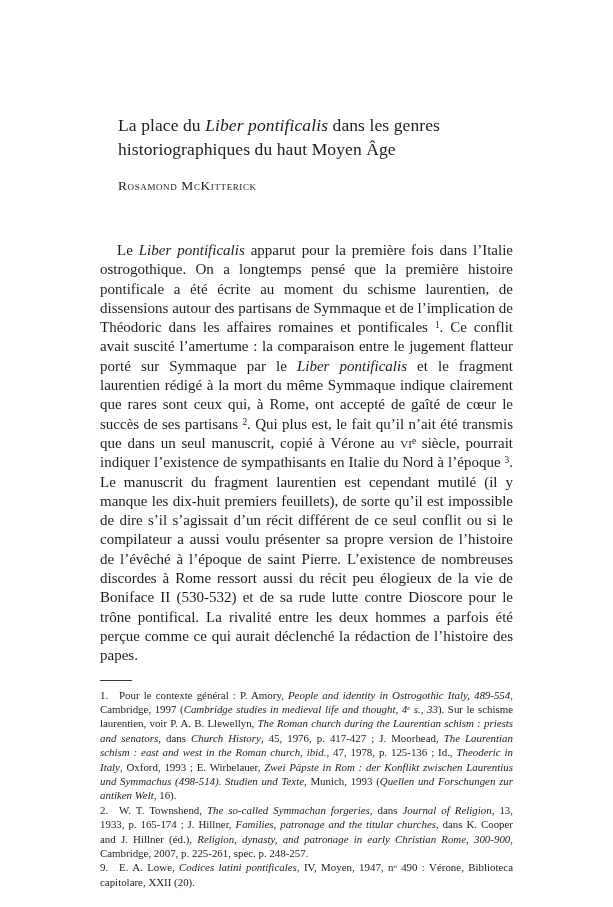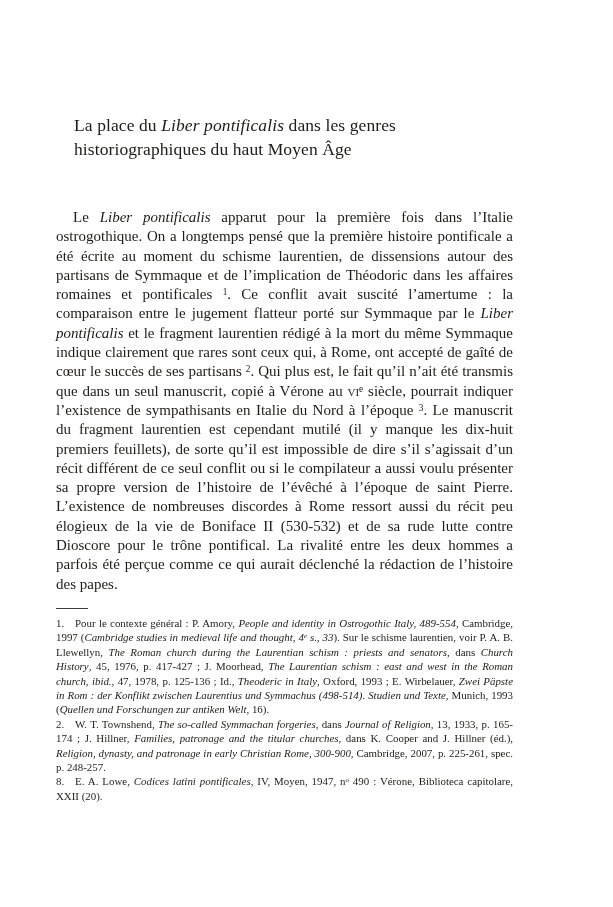--- a/index.html
+++ b/index.html
@@ -6,21 +6,21 @@
   body { background: #e9e9e9; }
   .page {
     position: relative;
     width: 613px;
     height: 907px;
     margin: 0 auto;
     background: var(--page_bg, #ffffff);
     color: var(--text, #1d1c1a);
     font-family: "Liberation Serif", serif;
     box-sizing: border-box;
-    padding: 0 100px 0 56px;
+    padding: 0 100px 0 100px;
     overflow: hidden;
   }
   .title {
     margin: 113px 0 0 18px;
     max-width: 396px;
     font-size: 17.5px;
     line-height: 24px;
     font-weight: 400;
     letter-spacing: 0.1px;
   }
@@ -60,27 +60,28 @@
     top: -0.45em;
   }
 </style>
 </head>
 <body>
 
 <div class="page">
 
   <header>
     <h1 class="title"><span>La place du </span><span class="it">Liber pontificalis</span><span> dans les genres historiographiques du haut Moyen Âge</span></h1>
+    <div class="author">Rosamond McKitterick</div>
   </header>
 
   <main class="body-text">
     <p><span>Le </span><span class="it">Liber pontificalis</span><span> apparut pour la première fois dans l’Italie ostrogothique. On a longtemps pensé que la première histoire pontificale a été écrite au moment du schisme laurentien, de dissensions autour des partisans de Symmaque et de l’implication de Théodoric dans les affaires romaines et pontificales </span><sup>1</sup><span>. Ce conflit avait suscité l’amertume : la comparaison entre le jugement flatteur porté sur Symmaque par le </span><span class="it">Liber pontificalis</span><span> et le fragment laurentien rédigé à la mort du même Symmaque indique clairement que rares sont ceux qui, à Rome, ont accepté de gaîté de cœur le succès de ses partisans </span><sup>2</sup><span>. Qui plus est, le fait qu’il n’ait été transmis que dans un seul manuscrit, copié à Vérone au </span><span class="sc">vi</span><sup>e</sup><span> siècle, pourrait indiquer l’existence de sympathisants en Italie du Nord à l’époque </span><sup>3</sup><span>. Le manuscrit du fragment laurentien est cependant mutilé (il y manque les dix-huit premiers feuillets), de sorte qu’il est impossible de dire s’il s’agissait d’un récit différent de ce seul conflit ou si le compilateur a aussi voulu présenter sa propre version de l’histoire de l’évêché à l’époque de saint Pierre. L’existence de nombreuses discordes à Rome ressort aussi du récit peu élogieux de la vie de Boniface II (530-532) et de sa rude lutte contre Dioscore pour le trône pontifical. La rivalité entre les deux hommes a parfois été perçue comme ce qui aurait déclenché la rédaction de l’histoire des papes.</span></p>
   </main>
 
   <div class="fn-sep"></div>
 
   <section class="footnotes">
     <p class="footnote"><span>1. Pour le contexte général : P. Amory, </span><span class="it">People and identity in Ostrogothic Italy, 489-554</span><span>, Cambridge, 1997 (</span><span class="it">Cambridge studies in medieval life and thought</span><span class="it">, 4</span><sup class="it">e</sup><span class="it"> s., 33</span><span>). Sur le schisme laurentien, voir P. A. B. Llewellyn, </span><span class="it">The Roman church during the Laurentian schism : priests and senators</span><span>, dans </span><span class="it">Church History</span><span>, 45, 1976, p. 417-427 ; J. Moorhead, </span><span class="it">The Laurentian schism : east and west in the Roman church</span><span>, </span><span class="it">ibid.</span><span>, 47, 1978, p. 125-136 ; Id., </span><span class="it">Theoderic in Italy</span><span>, Oxford, 1993 ; E. Wirbelauer, </span><span class="it">Zwei Päpste in Rom : der Konflikt zwischen Laurentius und Symmachus (498-514). Studien und Texte</span><span>, Munich, 1993 (</span><span class="it">Quellen und Forschungen zur antiken Welt</span><span>, 16).</span></p>
     <p class="footnote"><span>2. W. T. Townshend, </span><span class="it">The so-called Symmachan forgeries</span><span>, dans </span><span class="it">Journal of Religion</span><span>, 13, 1933, p. 165-174 ; J. Hillner, </span><span class="it">Families, patronage and the titular churches</span><span>, dans K. Cooper and J. Hillner (éd.), </span><span class="it">Religion, dynasty, and patronage in early Christian Rome, 300-900</span><span>, Cambridge, 2007, p. 225-261, spec. p. 248-257.</span></p>
-    <p class="footnote"><span>8. E. A. Lowe, </span><span class="it">Codices latini pontificales</span><span>, IV, Moyen, 1947, n</span><sup>o</sup><span> 490 : Vérone, Biblioteca capitolare, XXII (20).</span></p>
+    <p class="footnote"><span>9. E. A. Lowe, </span><span class="it">Codices latini pontificales</span><span>, IV, Moyen, 1947, n</span><sup>o</sup><span> 490 : Vérone, Biblioteca capitolare, XXII (20).</span></p>
   </section>
 
 </div>
 
 </body></html>

